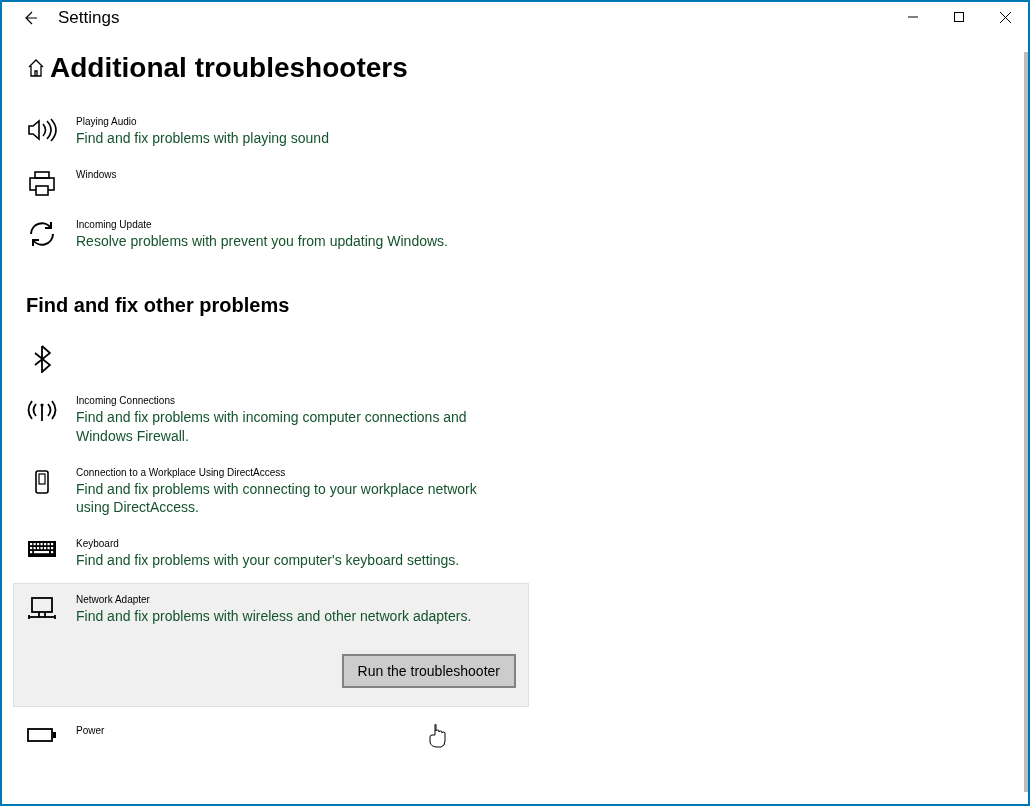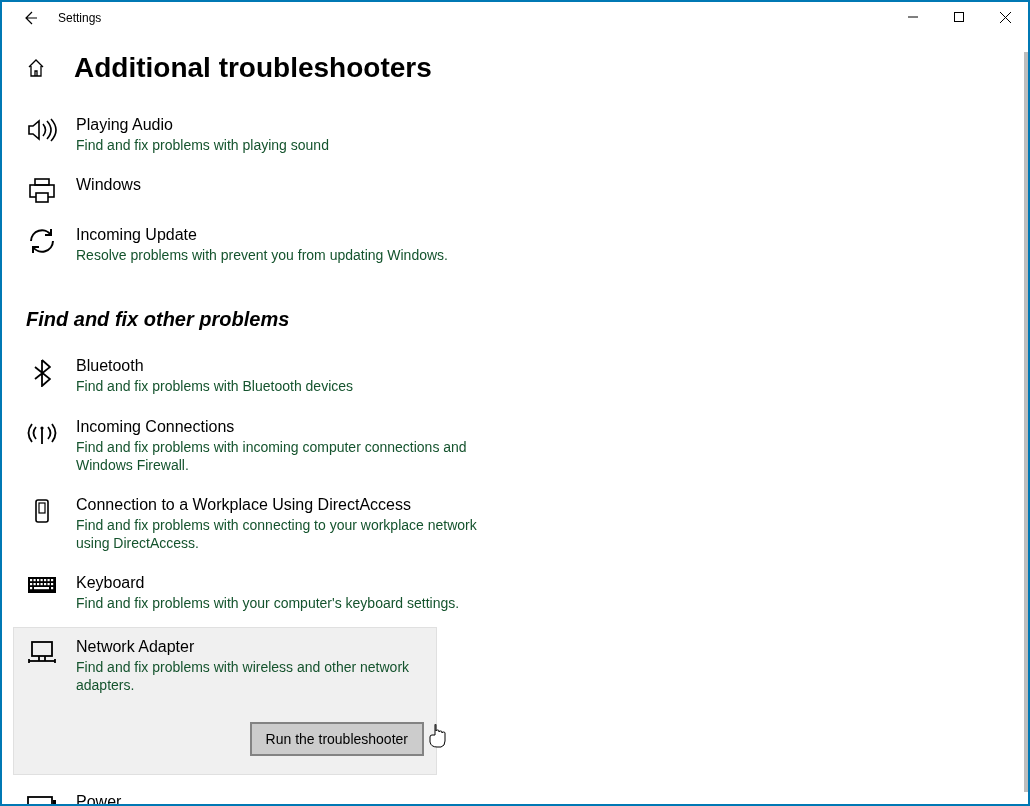--- a/index.html
+++ b/index.html
@@ -20,21 +20,21 @@
     align-items: center;
     padding-left: 6px;
   }
   .back-btn {
     width: 44px;
     height: 30px;
     display:flex;align-items:center;justify-content:center;
     font-size: 16px;
   }
   .app-name {
-    font-size: 12px;
+    font-size: 17px;
     padding-left: 6px;
     color: #000;
   }
   .win-controls {
     position: absolute;
     right: 0; top: 0;
     display: flex;
   }
   .win-btn {
     width: 46px;
@@ -45,21 +45,21 @@
     color:#000;
   }
   .content {
     padding: 18px 24px 0 24px;
     height: calc(100% - 32px);
     overflow-y: auto;
   }
   .page-header {
     display:flex;
     align-items:center;
-    gap: 28px;
+    gap: 4px;
     margin-bottom: 24px;
   }
   .home-icon svg { display:block; }
   .page-title {
     font-size: 28px;
     font-weight: 600;
     letter-spacing: 0px;
   }
   .item {
     display:flex;
@@ -73,41 +73,40 @@
     display:flex;
     justify-content:center;
     align-items:flex-start;
     padding-top: 2px;
   }
   .icon-slot svg { display:block }
   .item-text {
     max-width: 420px;
   }
   .item-title {
-    font-size: 16px;
+    font-size: 10px;
     color:#000;
     margin-bottom: 2px;
   }
   .item-sub {
     font-size: 14px;
     color:#14532d;
     line-height: 1.3;
   }
   .section-header {
     font-size: 20px;
     font-weight: 600;
     margin: 30px 0 18px 0;
-    font-style: italic;
   }
   .selected-item {
     background: #f0f0f0;
     border: 1px solid #e0e0e0;
     padding: 10px 12px 18px 12px;
     margin-left: -13px;
-    width: 424px;
+    width: 516px;
     display:flex;
     flex-direction: column;
   }
   .selected-item .row {
     display:flex;
     gap:18px;
     align-items:flex-start;
   }
   .run-btn {
     align-self: flex-end;
@@ -218,24 +217,20 @@
   </div>
 
   <div class="section-header">Find and fix other problems</div>
 
   <div class="item">
     <span class="icon-slot">
       <svg width="18" height="28" viewBox="0 0 18 28">
           <path d="M9 1 V27 L17 20 L2 8 M9 1 L17 8 L2 20" fill="none" stroke="#000" stroke-width="1.8"></path>
         </svg>
     </span>
-    <div class="item-text">
-      <div class="item-title">Bluetooth</div>
-      <div class="item-sub">Find and fix problems with Bluetooth devices</div>
-    </div>
   </div>
 
   <div class="item">
     <span class="icon-slot">
       <svg width="30" height="26" viewBox="0 0 30 26">
           <path d="M5 4 Q-2 13 5 22 M9 7 Q4 13 9 19 M25 4 Q32 13 25 22 M21 7 Q26 13 21 19" fill="none" stroke="#000" stroke-width="1.8"></path>
           <line x1="15" y1="8" x2="15" y2="24" stroke="#000" stroke-width="1.8"></line>
           <circle cx="15" cy="8" r="1.6" fill="#000"></circle>
         </svg>
     </span>

